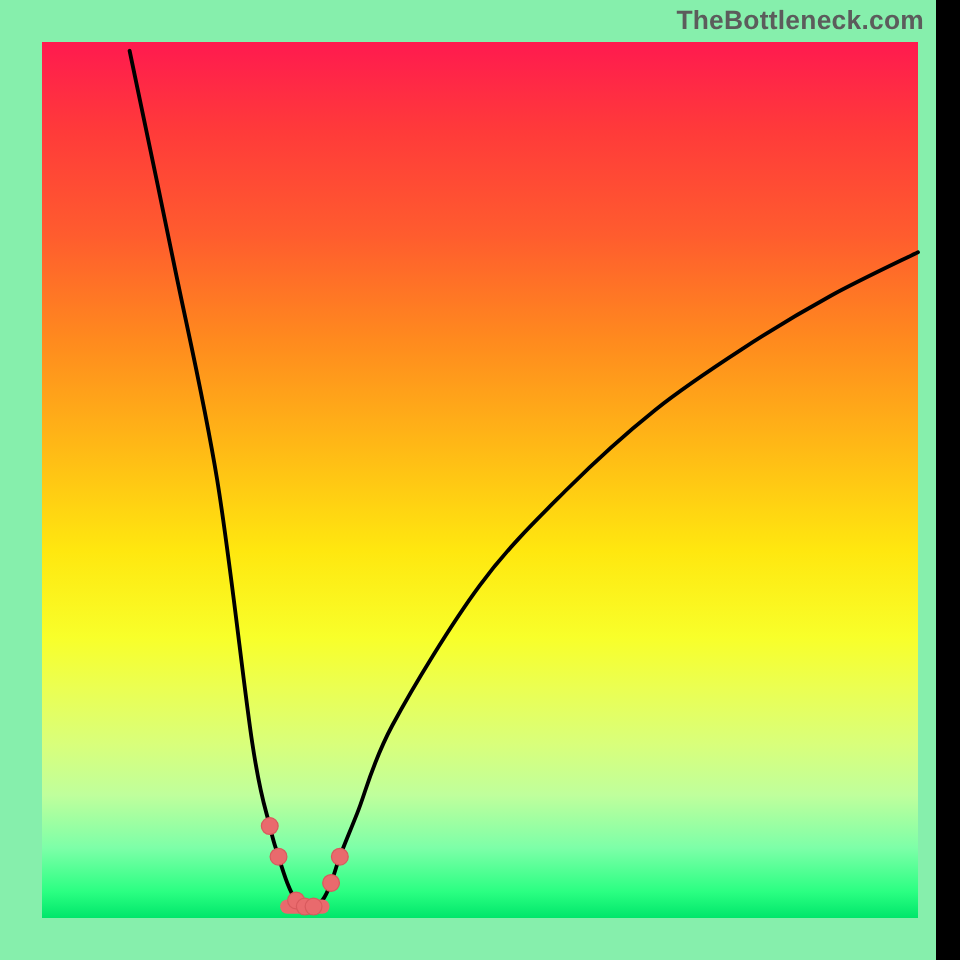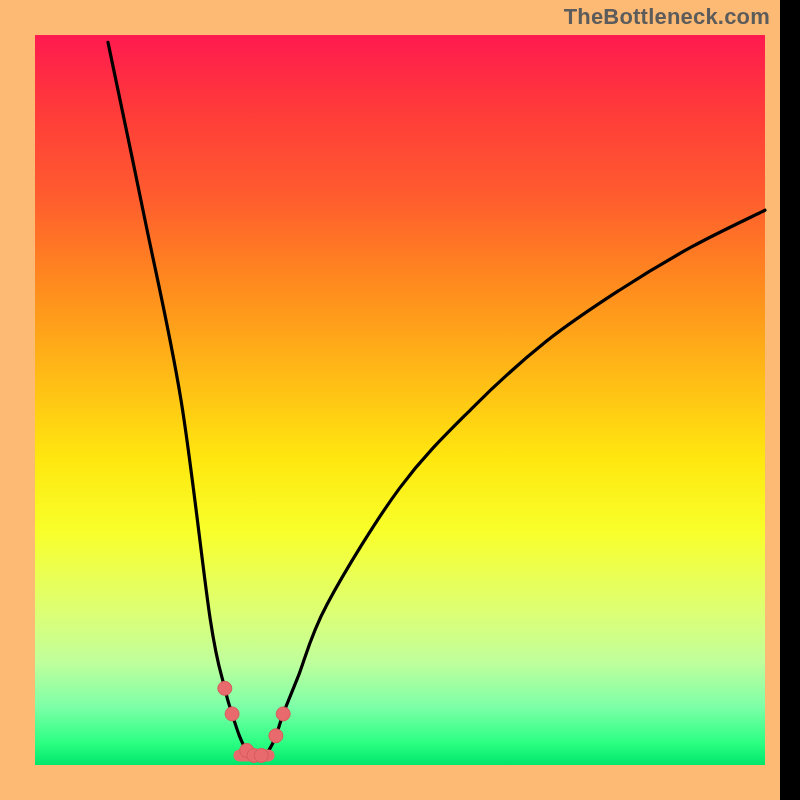--- a/index.html
+++ b/index.html
@@ -7,21 +7,21 @@
     padding: 0;
     width: 800px;
     height: 800px;
     background: #000;
     overflow: hidden;
   }
   .frame {
     position: relative;
     width: 780px;
     height: 800px;
-    background: #fdba74;
+    background: #86efac;
   }
   .plot-area {
     position: absolute;
     left: 35px;
     top: 35px;
     width: 730px;
     height: 730px;
     background: linear-gradient(to bottom,
       #ff1a4f 0%,
       #ff3a3a 10%,

